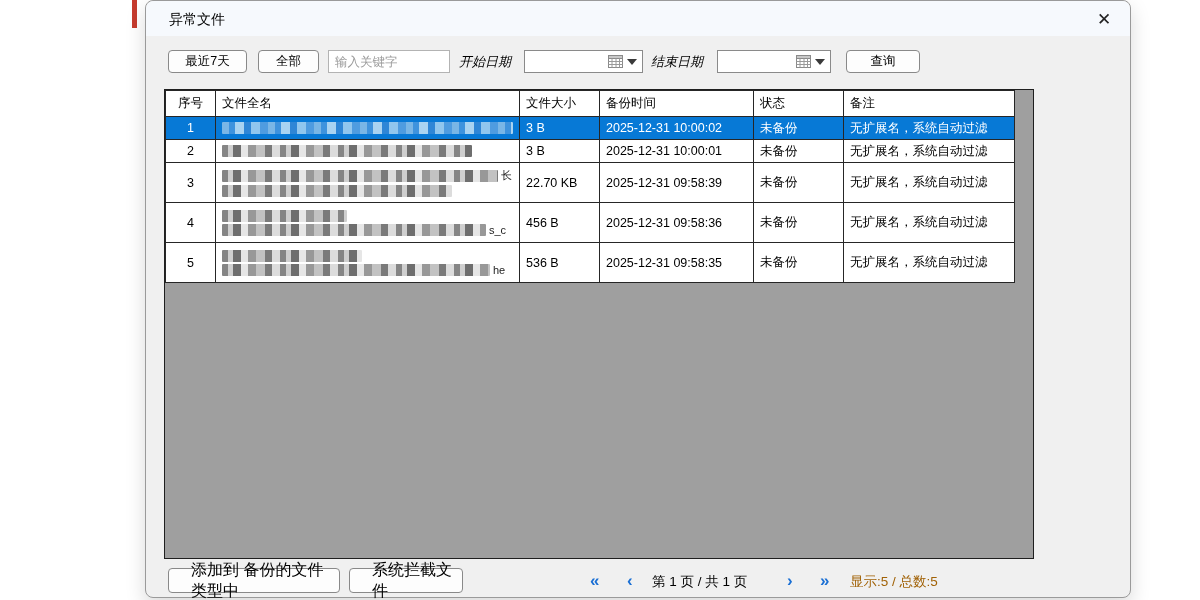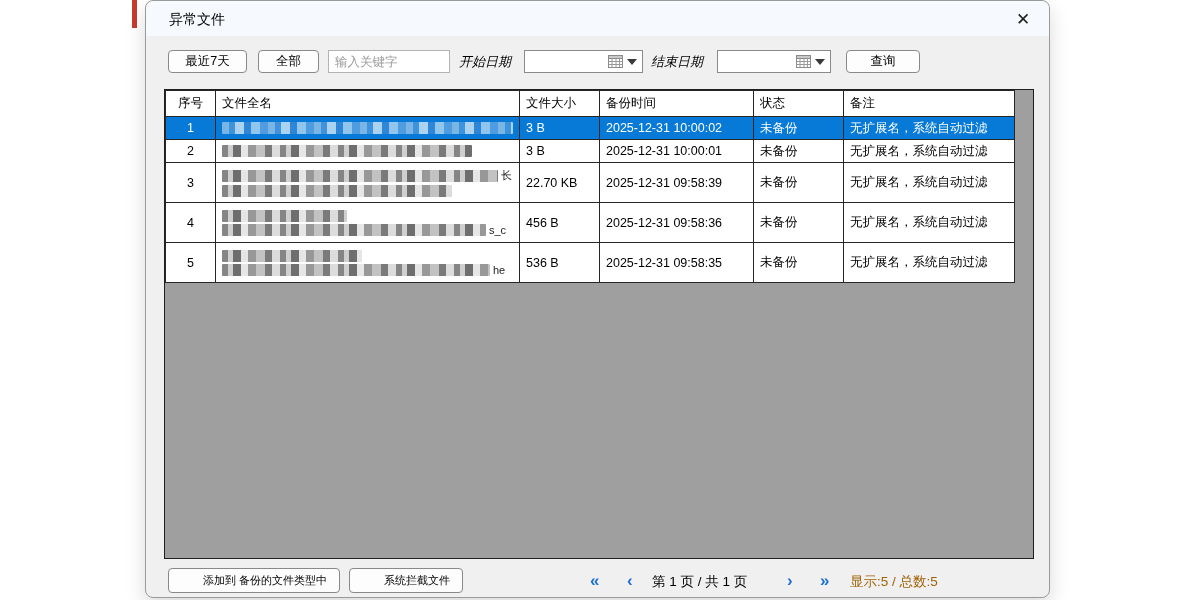--- a/index.html
+++ b/index.html
@@ -6,21 +6,21 @@
   html,body { margin:0; padding:0; }
   body {
     width:1200px; height:600px; position:relative; overflow:hidden;
     background:#ffffff;
     font-family:"Liberation Sans", sans-serif;
     color:#111;
   }
   .red-sliver { position:absolute; left:132px; top:0; width:5px; height:28px; background:#c63b2e; }
 
   .dialog {
-    position:absolute; left:145px; top:0; width:905px; height:598px;
+    position:absolute; left:145px; top:0; width:986px; height:598px;
     background:#f0f0f0; border:1px solid #9a9a9a; border-radius:8px;
     box-shadow:0 8px 20px rgba(0,0,0,0.15);
   }
   .titlebar {
     position:absolute; left:0; top:0; right:0; height:35px;
     background:#f6f9fd; border-radius:8px 8px 0 0;
   }
   .title { position:absolute; left:23px; top:10px; font-size:14px; color:#000; }
   .close-btn {
     position:absolute; right:14px; top:6px; width:24px; height:24px;
@@ -85,21 +85,21 @@
   }
   .mosaic.blue {
     background-image:repeating-linear-gradient(90deg,
       #79b6e6 0 7px, #3f93dd 7px 13px, #a9d3f1 13px 22px, #2f86d6 22px 29px,
       #90c6ee 29px 38px, #4f9ce0 38px 46px);
   }
   .frag { font-size:11px; color:#222; }
 
   .footer-btn {
     position:absolute; top:567px; height:25px; background:#fdfdfd; border:1px solid #898989;
-    border-radius:4px; font-size:11px; color:#000;
+    border-radius:4px; font-size:16px; color:#000;
     display:flex; align-items:center; justify-content:center;padding-left:22px;
   }
   #btn-add   { left:22px;  width:172px; }
   #btn-block { left:203px; width:114px; }
 
   .pg-arrow { position:absolute; top:568px; font-size:17px; font-weight:700; color:#1a6fd4; line-height:24px; }
   #pg-first { left:444px; }
   #pg-prev  { left:481px; }
   #pg-next  { left:641px; }
   #pg-last  { left:674px; }

